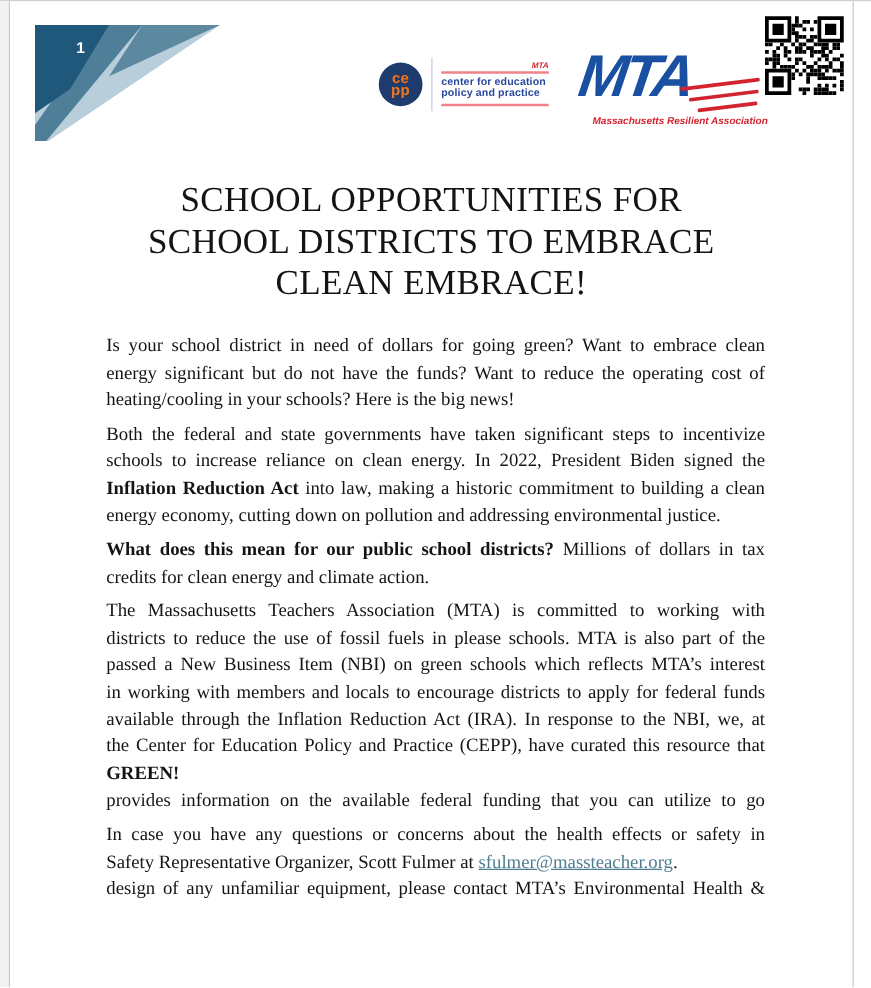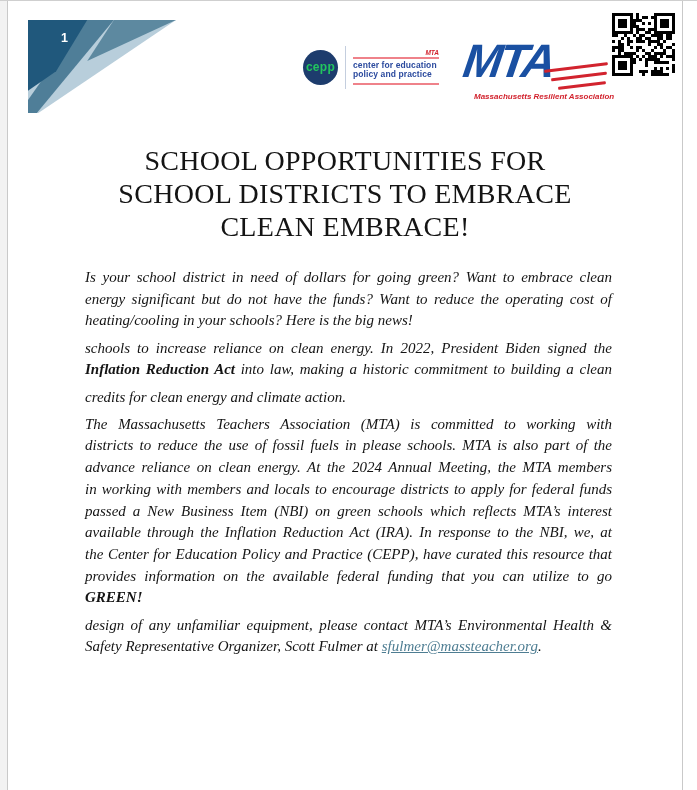--- a/index.html
+++ b/index.html
@@ -11,21 +11,21 @@
   .corner-decoration{position:absolute;left:20px;top:19px;width:148px;height:93px;}
   .tri{position:absolute;inset:0;}
   .tri-light{clip-path:polygon(0 0,100% 0,7% 100%,0 100%);background:#b8cedb;}
   .tri-band{clip-path:polygon(38% 0,58% 0,6% 100%,0 100%,0 86%);background:#4f7e98;}
   .tri-wing{clip-path:polygon(58% 0,100% 0,40% 44%);background:#5d89a0;}
   .tri-dark{clip-path:polygon(0 0,40% 0,19% 55%,0 76%);background:#20587c;}
   .page-number{position:absolute;left:33px;top:11px;color:#ffffff;font-size:12.5px;font-weight:bold;}
 
   
   .cepp{position:absolute;left:295px;top:45px;display:flex;align-items:center;gap:7px;}
-  .cepp-circle{width:35px;height:35px;border-radius:50%;background:#1d3c6d;color:#22c55e;display:flex;align-items:center;justify-content:center;font-weight:bold;font-size:12px;line-height:9.5px;letter-spacing:.3px;}
+  .cepp-circle{width:35px;height:35px;border-radius:50%;background:#1d3c6d;color:#f97316;display:flex;flex-direction:column;align-items:center;justify-content:center;font-weight:bold;font-size:12px;line-height:9.5px;letter-spacing:.3px;}
   .cepp-divider{width:1px;height:43px;background:#c4cede;}
   .cepp-right{display:flex;flex-direction:column;width:86px;}
   .cepp-mta{align-self:flex-end;color:#d2232e;font-style:italic;font-weight:bold;font-size:6.5px;line-height:7px;}
   .cepp-rule{height:2px;background:#ef828a;margin:1px 0 2px;}
   .rule-b{margin-top:3px;}
   .cepp-name{color:#2b4a9e;font-weight:bold;font-size:8.5px;line-height:9.5px;letter-spacing:.1px;}
 
   
   .mta-logo{position:absolute;left:452px;top:34px;width:170px;height:72px;}
   .mta-word{font-style:italic;font-weight:bold;font-size:47px;line-height:52px;letter-spacing:-3px;color:#1a50a2;transform:skewX(-8deg);transform-origin:bottom left;}
@@ -40,21 +40,21 @@
   .qr-cell{position:absolute;width:3px;height:3px;background:#000;}
   .qr-finder{position:absolute;width:15px;height:15px;border:3px solid #000;background:#fff;box-sizing:content-box;}
   .qr-finder::after{content:"";display:block;width:9px;height:9px;background:#000;margin:3px;}
 
   
   .doc-title{position:absolute;top:143px;left:0;width:100%;text-align:center;font-family:"Liberation Serif",serif;font-size:28px;line-height:33px;color:#141414;letter-spacing:.3px;}
 
   
   .body-text{position:absolute;top:266px;left:77px;width:527px;font-family:"Liberation Serif",serif;font-size:15px;line-height:21.7px;color:#141414;}
   .par{margin:0 0 5.5px 0;}
-  .line{text-align:justify;text-align-last:justify;font-style:italic;}
+  .line{text-align:justify;text-align-last:justify;}
   .line.last{text-align-last:left;}
   .line b{font-weight:bold;}
   .email-link{color:#4e7d92;text-decoration:underline;cursor:pointer;}
 </style>
 </head>
 <body>
 
 <div id="screen">
   <div class="gutter"></div>
 
@@ -241,37 +241,40 @@
       <div>CLEAN EMBRACE!</div>
     </div>
 
     <div class="body-text">
         <div class="par">
           <div class="line"><span>Is your school district in need of dollars for going green? Want to embrace clean</span></div>
           <div class="line"><span>energy significant but do not have the funds? Want to reduce the operating cost of</span></div>
           <div class="line last"><span>heating/cooling in your schools? Here is the big news!</span></div>
         </div>
         <div class="par">
+          <div class="line"><span>Both the federal and state governments have taken significant steps to incentivize</span></div>
           <div class="line"><span>schools to increase reliance on clean energy. In 2022, President Biden signed the</span></div>
           <div class="line"><b>Inflation Reduction Act</b><span> into law, making a historic commitment to building a clean</span></div>
-        </div>
-        <div class="par">
+          <div class="line last"><span>energy economy, cutting down on pollution and addressing environmental justice.</span></div>
+        </div>
+        <div class="par">
+          <div class="line"><b>What does this mean for our public school districts?</b><span> Millions of dollars in tax</span></div>
           <div class="line last"><span>credits for clean energy and climate action.</span></div>
         </div>
         <div class="par">
           <div class="line"><span>The Massachusetts Teachers Association (MTA) is committed to working with</span></div>
           <div class="line"><span>districts to reduce the use of fossil fuels in please schools. MTA is also part of the</span></div>
-          <div class="line"><span>advance reliance on clean energy. At the 2024 Annual Meeting, the MTA members</span></div>
+          <div class="line"><span>passed a New Business Item (NBI) on green schools which reflects MTA’s interest</span></div>
           <div class="line"><span>in working with members and locals to encourage districts to apply for federal funds</span></div>
-          <div class="line"><span>passed a New Business Item (NBI) on green schools which reflects MTA’s interest</span></div>
           <div class="line"><span>available through the Inflation Reduction Act (IRA). In response to the NBI, we, at</span></div>
           <div class="line"><span>the Center for Education Policy and Practice (CEPP), have curated this resource that</span></div>
+          <div class="line last"><b>GREEN!</b></div>
           <div class="line"><span>provides information on the available federal funding that you can utilize to go</span></div>
-          <div class="line last"><b>GREEN!</b></div>
-        </div>
-        <div class="par">
+        </div>
+        <div class="par">
+          <div class="line"><span>In case you have any questions or concerns about the health effects or safety in</span></div>
+          <div class="line last"><span>Safety Representative Organizer, Scott Fulmer at </span><a href="#" class="email-link">sfulmer@massteacher.org</a><span>.</span></div>
           <div class="line"><span>design of any unfamiliar equipment, please contact MTA’s Environmental Health &amp;</span></div>
-          <div class="line last"><span>Safety Representative Organizer, Scott Fulmer at </span><a href="#" class="email-link">sfulmer@massteacher.org</a><span>.</span></div>
         </div>
       </div>
 
   </div>
 </div>
 
 </body></html>

